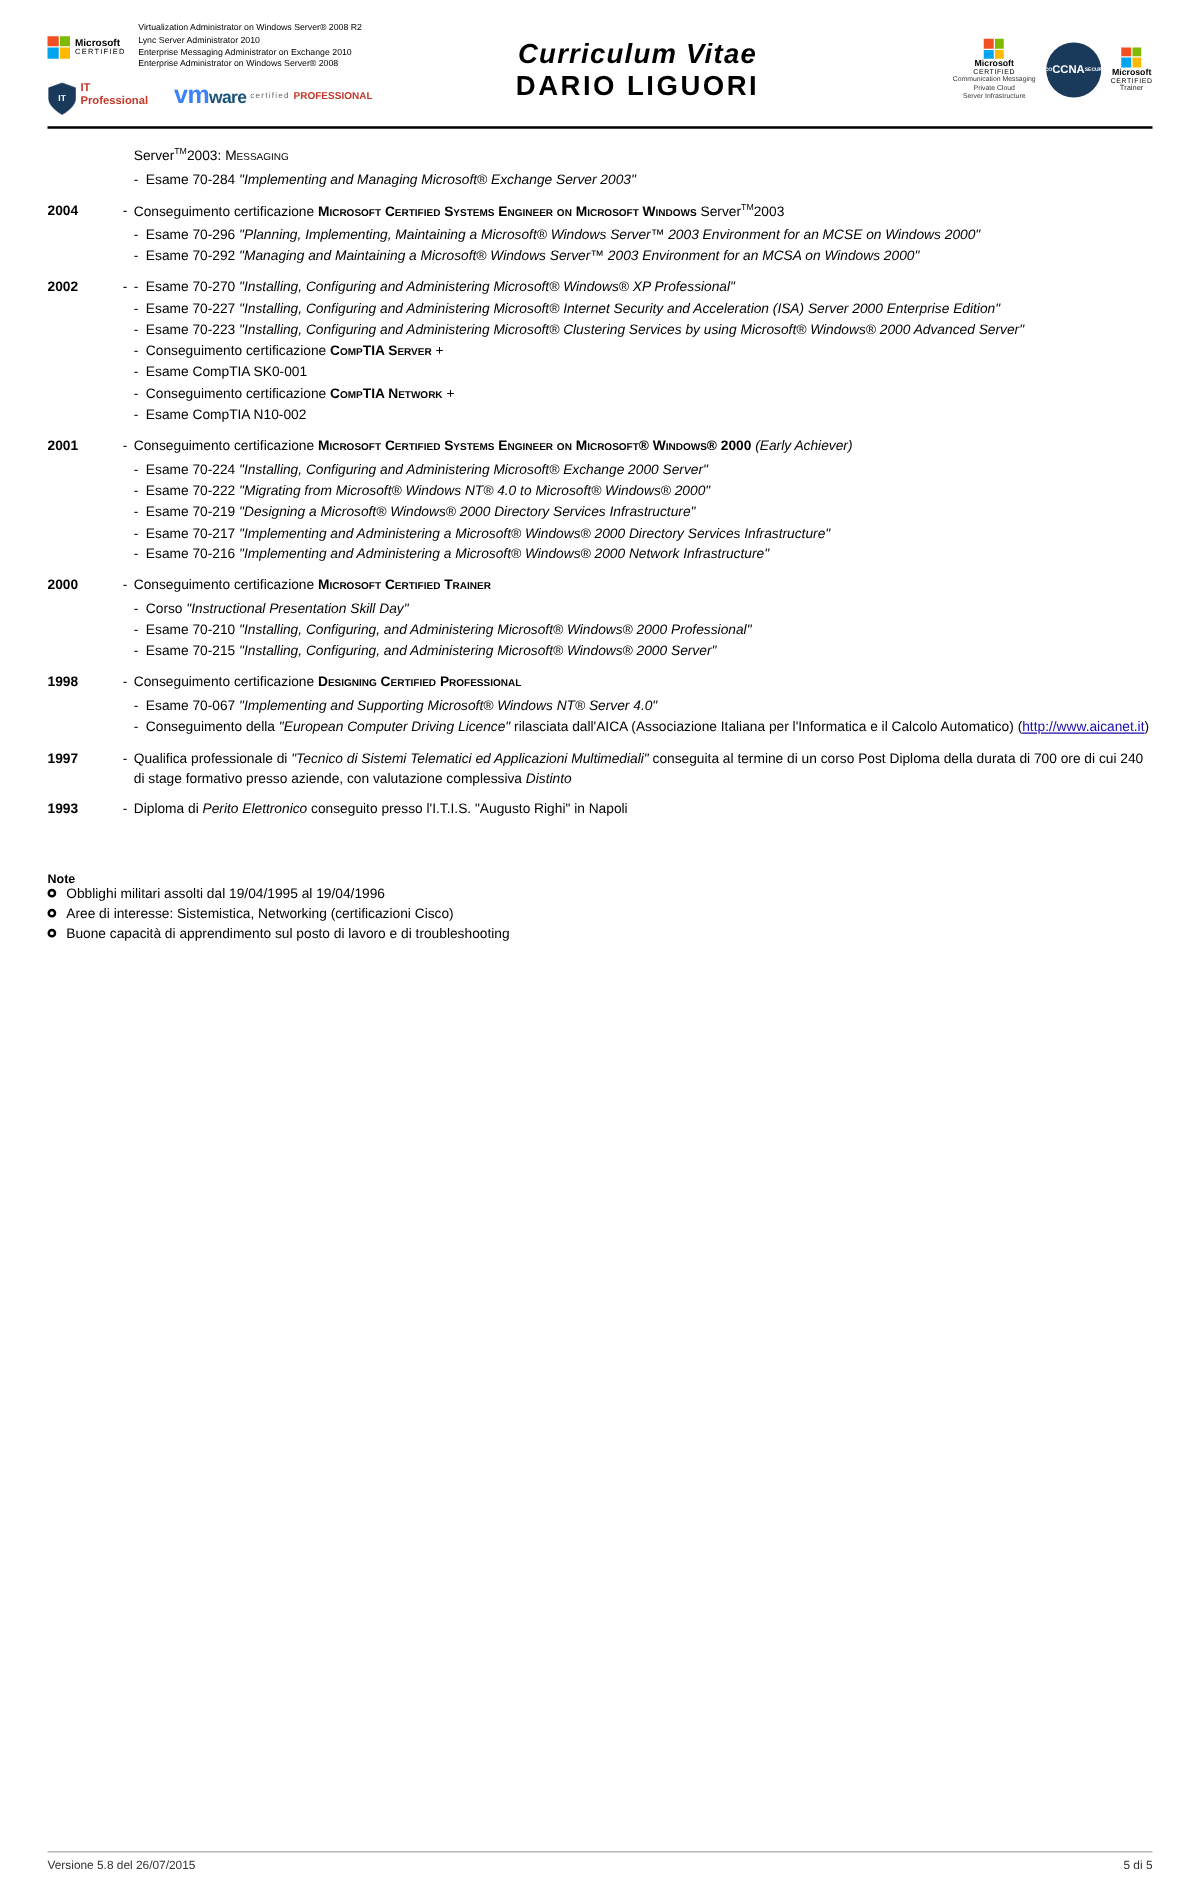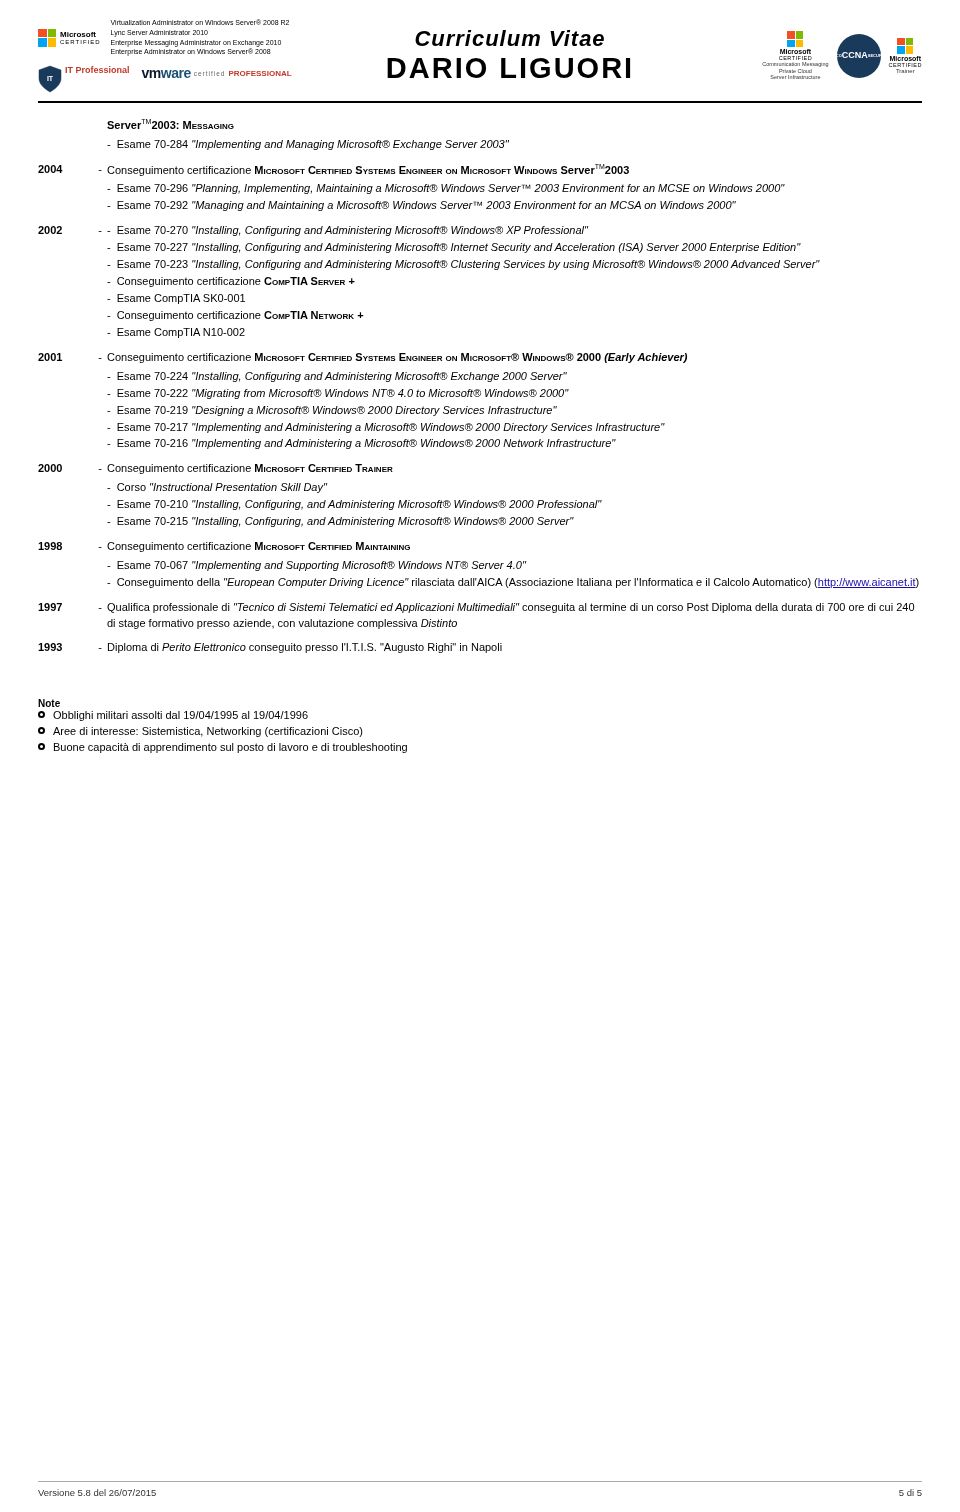--- a/index.html
+++ b/index.html
@@ -67,21 +67,21 @@
 
     .cv-title {
       font-size: 22px;
       font-weight: bold;
       color: #000;
       letter-spacing: 1px;
       font-style: italic;
     }
 
     .cv-name {
-      font-size: 29px;
+      font-size: 22px;
       font-weight: 900;
       color: #000;
       letter-spacing: 2px;
     }
 
     .header-right {
       display: flex;
       align-items: center;
       gap: 8px;
       width: 200px;
@@ -159,21 +159,21 @@
       display: flex;
       margin-bottom: 1px;
     }
 
     .content-col ul li::before {
       content: "-";
       margin-right: 6px;
       flex-shrink: 0;
     }
 
-    .bold { font-weight: bold; }
+    .bold { font-weight: normal; }
     .italic { font-style: italic; }
     .small-caps {
       font-variant: small-caps;
       font-weight: bold;
     }
 
     .intro-line {
       margin-bottom: 3px;
     }
 
@@ -263,21 +263,21 @@
 
         <svg width="24" height="28" viewBox="0 0 24 28">
           <path d="M12 1 L23 5 L23 14 C23 21 12 27 12 27 C12 27 1 21 1 14 L1 5 Z" fill="#1a3a5c" stroke="#1a3a5c" stroke-width="0.5"></path>
           <text x="12" y="16" text-anchor="middle" fill="white" font-size="7" font-weight="bold">IT</text>
         </svg>
         <div style="margin-left:3px; display:flex; flex-direction:column;">
           <span style="font-size:9px; font-weight:bold; color:#c0392b;">IT Professional</span>
         </div>
 
         <div style="margin-left:12px; display:flex; align-items:center;">
-          <span style="font-size:14px; font-weight:900; color:#0f172a; letter-spacing:-0.5px;">vm</span>
+          <span style="font-size:20px; font-weight:900; color:#3b82f6; letter-spacing:-0.5px;">vm</span>
             <span style="font-size:14px; font-weight:900; color:#1a5276; letter-spacing:-0.5px;">ware</span>
           <span style="font-size:6.5px; letter-spacing:1px; color:#666; margin:0 3px;">certified</span>
           <span style="font-size:8px; font-weight:bold; color:#c0392b; text-transform:uppercase;">PROFESSIONAL</span>
         </div>
       </div>
     </div>
 
     <div class="header-center">
       <span class="cv-title">Curriculum Vitae</span>
       <span class="cv-name">DARIO LIGUORI</span>
@@ -432,21 +432,21 @@
           </li>
         </ul>
       </div>
     </div>
 
     <div class="section">
       <div class="year-col">1998</div>
       <div class="dash-col">-</div>
       <div class="content-col">
         <div class="intro-line">
-          Conseguimento certificazione <span class="small-caps">Microsoft Certified Maintaining</span>
+          Conseguimento certificazione <span class="small-caps">Designing Certified Professional</span>
         </div>
         <ul>
           <li>
             <span>Esame 70-067 <span class="italic">"Implementing and Supporting Microsoft® Windows NT® Server 4.0"</span></span>
           </li>
           <li>
             <span>Conseguimento della <span class="italic">"European Computer Driving Licence"</span> rilasciata dall'AICA (Associazione Italiana per l'Informatica e il Calcolo Automatico) (<span class="link">http://www.aicanet.it</span>)</span>
           </li>
         </ul>
       </div>

